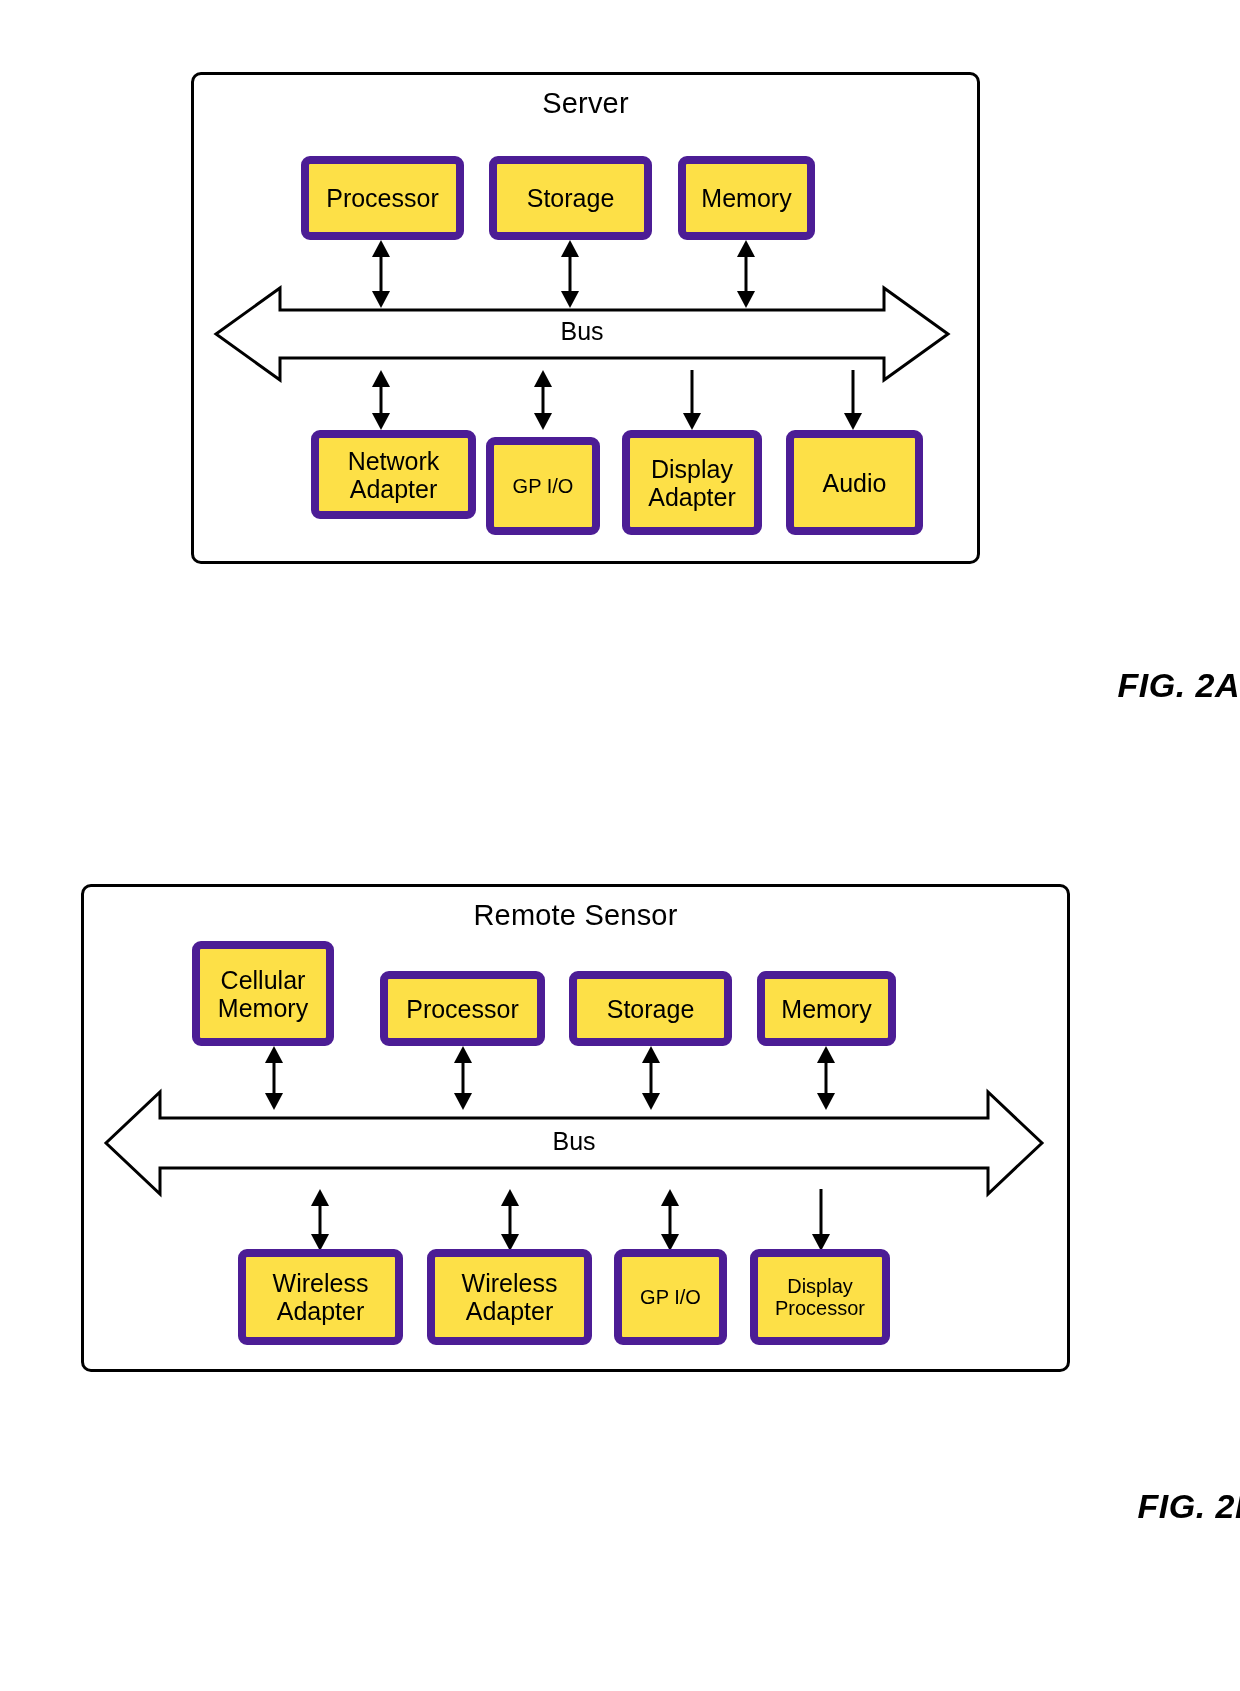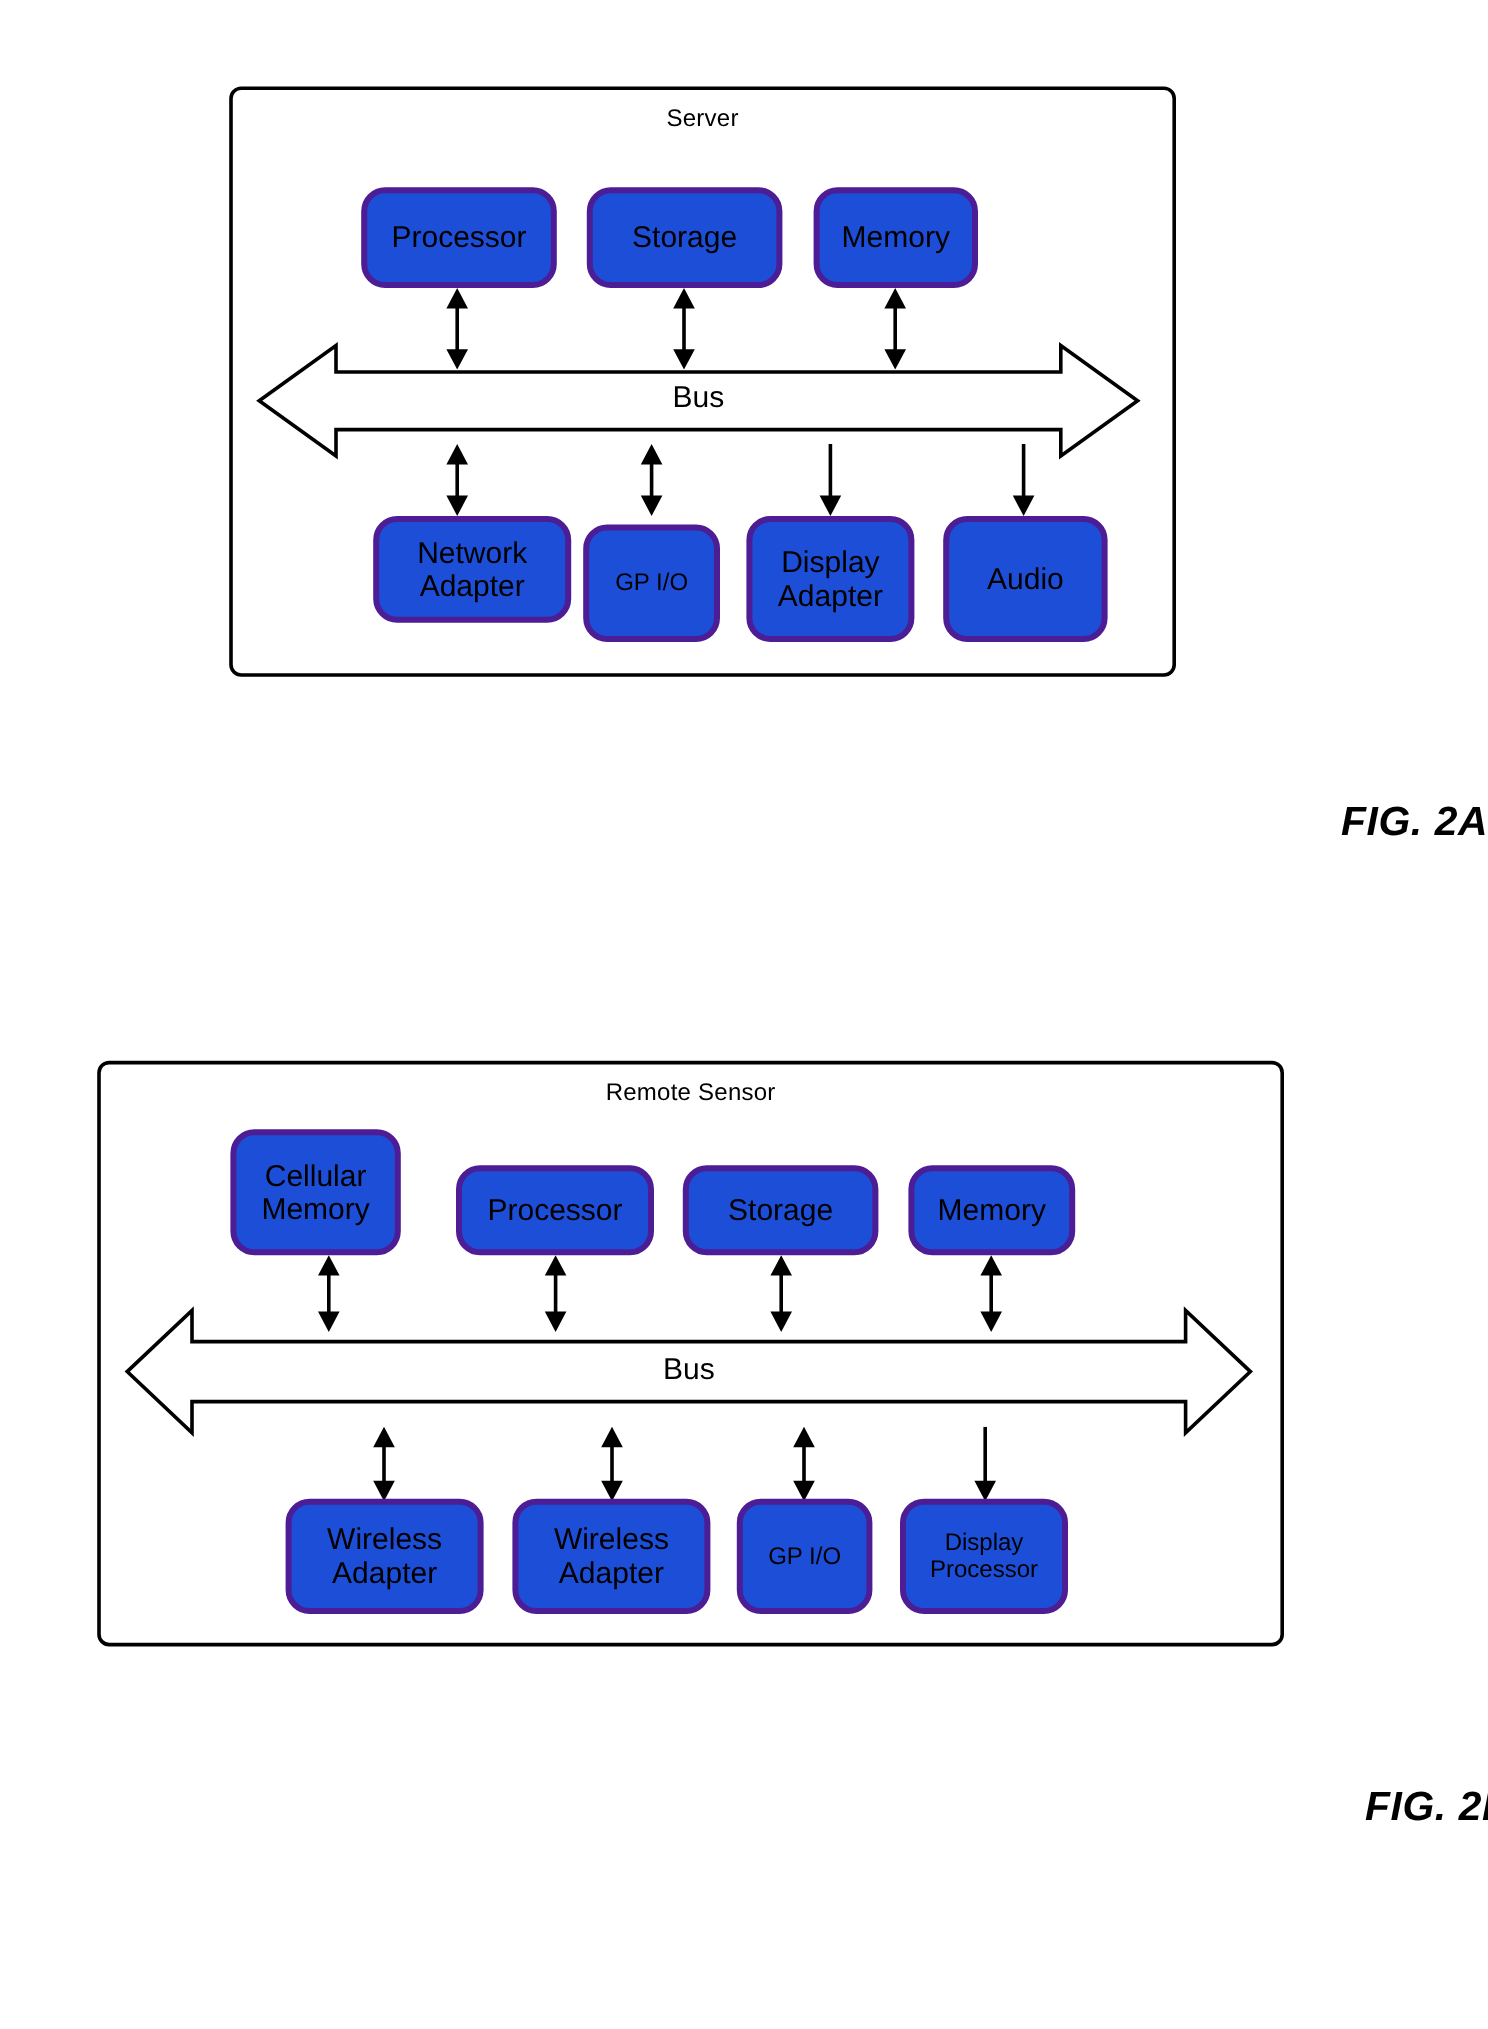--- a/index.html
+++ b/index.html
@@ -44,34 +44,34 @@
     top: 884px;
     width: 989px;
     height: 488px;
   }
 
   .enclosure-title {
     position: absolute;
     left: 0;
     right: 0;
     text-align: center;
-    font-size: 20px;
+    font-size: 29px;
     line-height: 1;
     letter-spacing: 0.2px;
   }
   #title-2a { top: 14px; }
   #title-2b { top: 14px; }
 
   
   .comp-box {
     position: absolute;
-    border: 5px solid #4c1d95;
-    border-radius: 20px;
+    border: 8px solid #4c1d95;
+    border-radius: 9px;
     box-sizing: border-box;
-    background: #1d4ed8;
+    background: #fde047;
     display: flex;
     align-items: center;
     justify-content: center;
     text-align: center;
     font-size: 25px;
     line-height: 1.12;
     padding: 2px 4px;
   }
   .comp-box.small-label {
     font-size: 20px;

